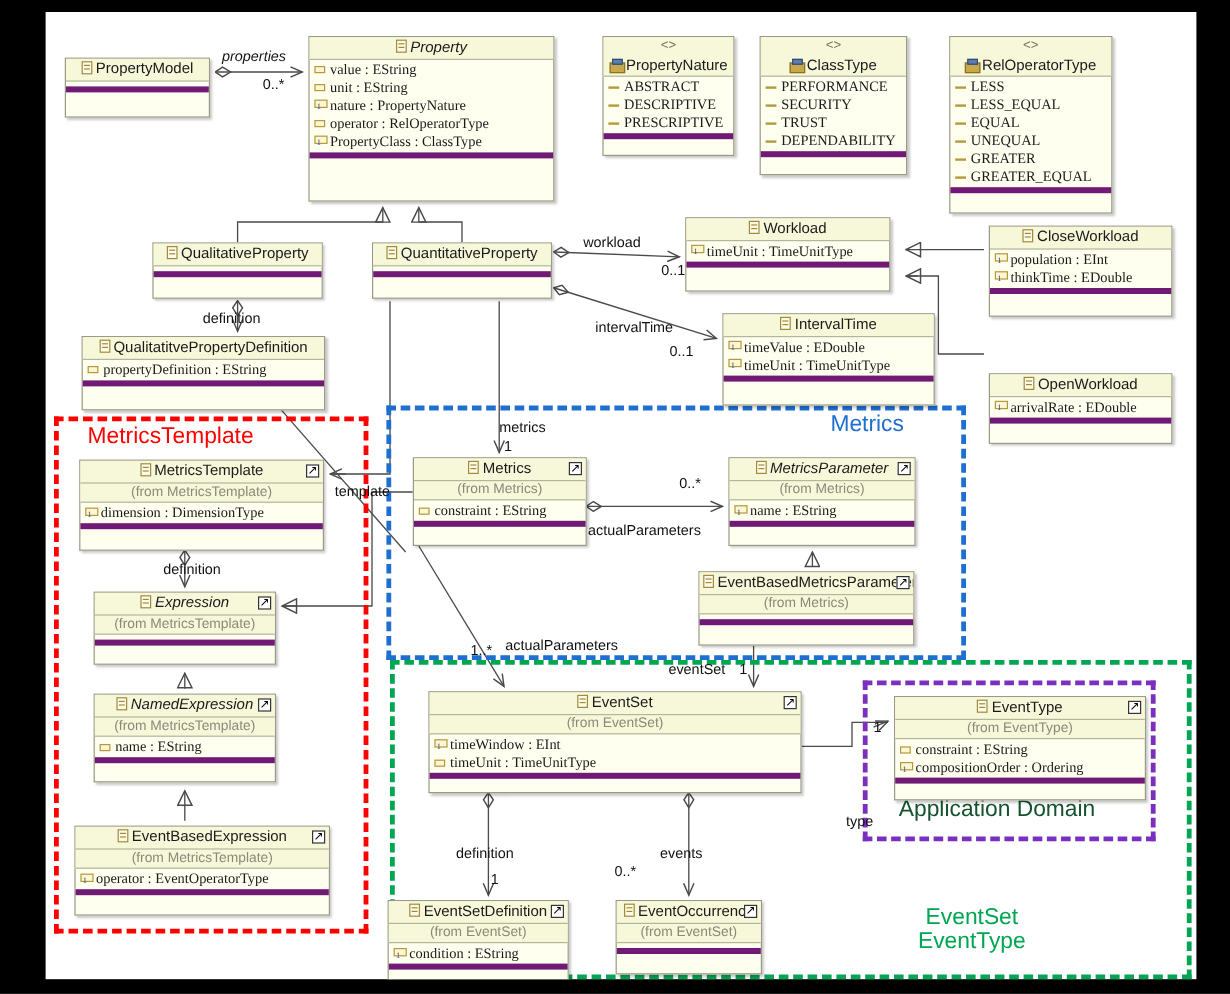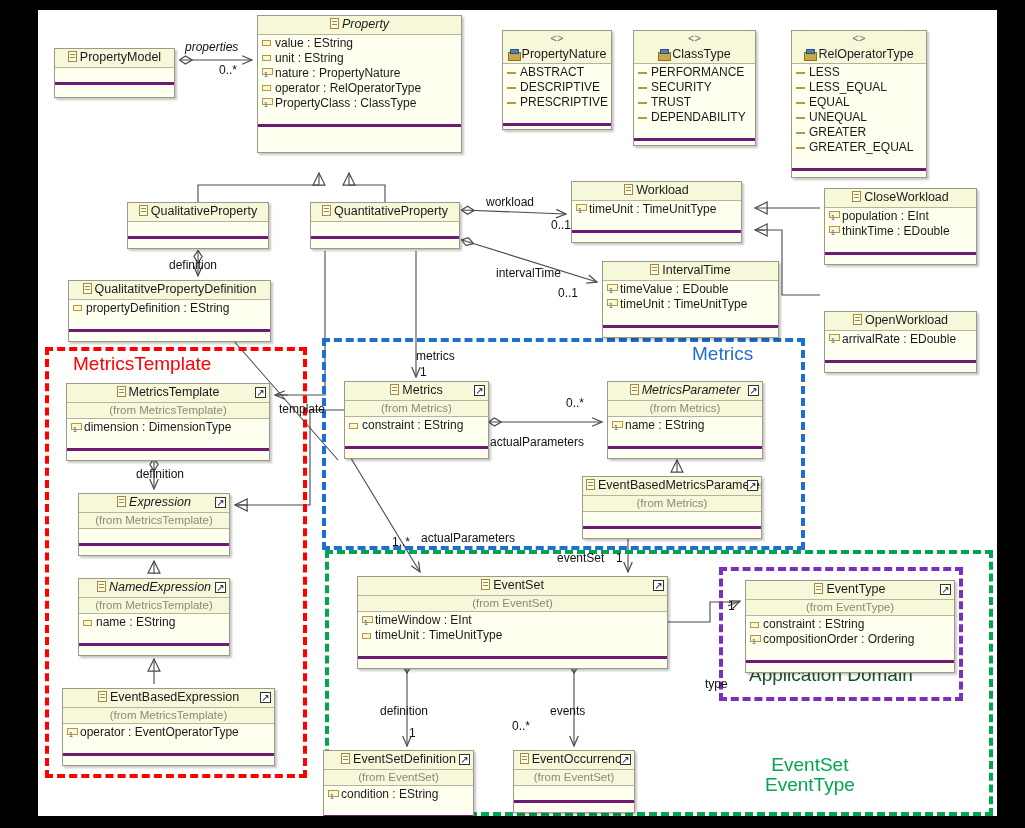--- a/index.html
+++ b/index.html
@@ -43,21 +43,21 @@
   .cls .from {
     background: #f7f7d9;
     text-align: center;
     color: #8a8a7a;
     font-size: 11.5px;
     padding: 0 3px 1px 3px;
     border-bottom: 1px solid #b5b59c;
     white-space: nowrap;
     overflow: hidden;
   }
-  .cls .attrs { padding: 1px 0 13px 0; border-bottom: 3px solid #701a75; min-height: 9px; }
+  .cls .attrs { padding: 1px 0 1px 0; border-bottom: 5px solid #701a75; min-height: 9px; font-family: Liberation Serif, serif; }
   .cls .ops { min-height: 9px; padding: 1px 0; }
   .cls .attr {
     white-space: nowrap;
     padding: 0 4px 0 4px;
     font-size: 12px;
     display: flex;
     align-items: center;
     gap: 4px;
   }
 
@@ -243,21 +243,21 @@
         <div class="region" style="left: 681px; top: 557px; width: 244px; height: 134px; border-width: 4px; border-color: rgb(123, 47, 190);"></div>
         <div class="region-label" style="color: #14532d; left: 711px; top: 655px;">Application Domain</div>
       </div>
 
     <div id="classes-layer">
         <div class="cls" style="left: 16px; top: 38px; width: 121px; min-height: 50px;">
           <div class="hdr "><span class="ico-class"></span><span class="nm">PropertyModel</span></div>
           <div class="attrs"></div>
           <div class="ops"></div>
         </div>
-        <div class="cls" style="left: 219px; top: 5px; width: 205px; min-height: 138px;">
+        <div class="cls" style="left: 219px; top: 20px; width: 205px; min-height: 138px;">
           <div class="hdr it"><span class="ico-class"></span><span class="nm">Property</span></div>
           <div class="attrs">
             <div class="attr">
               <span class="ico-attr"></span>
               <span>value : EString</span>
             </div>
             <div class="attr">
               <span class="ico-attr"></span>
               <span>unit : EString</span>
             </div>

